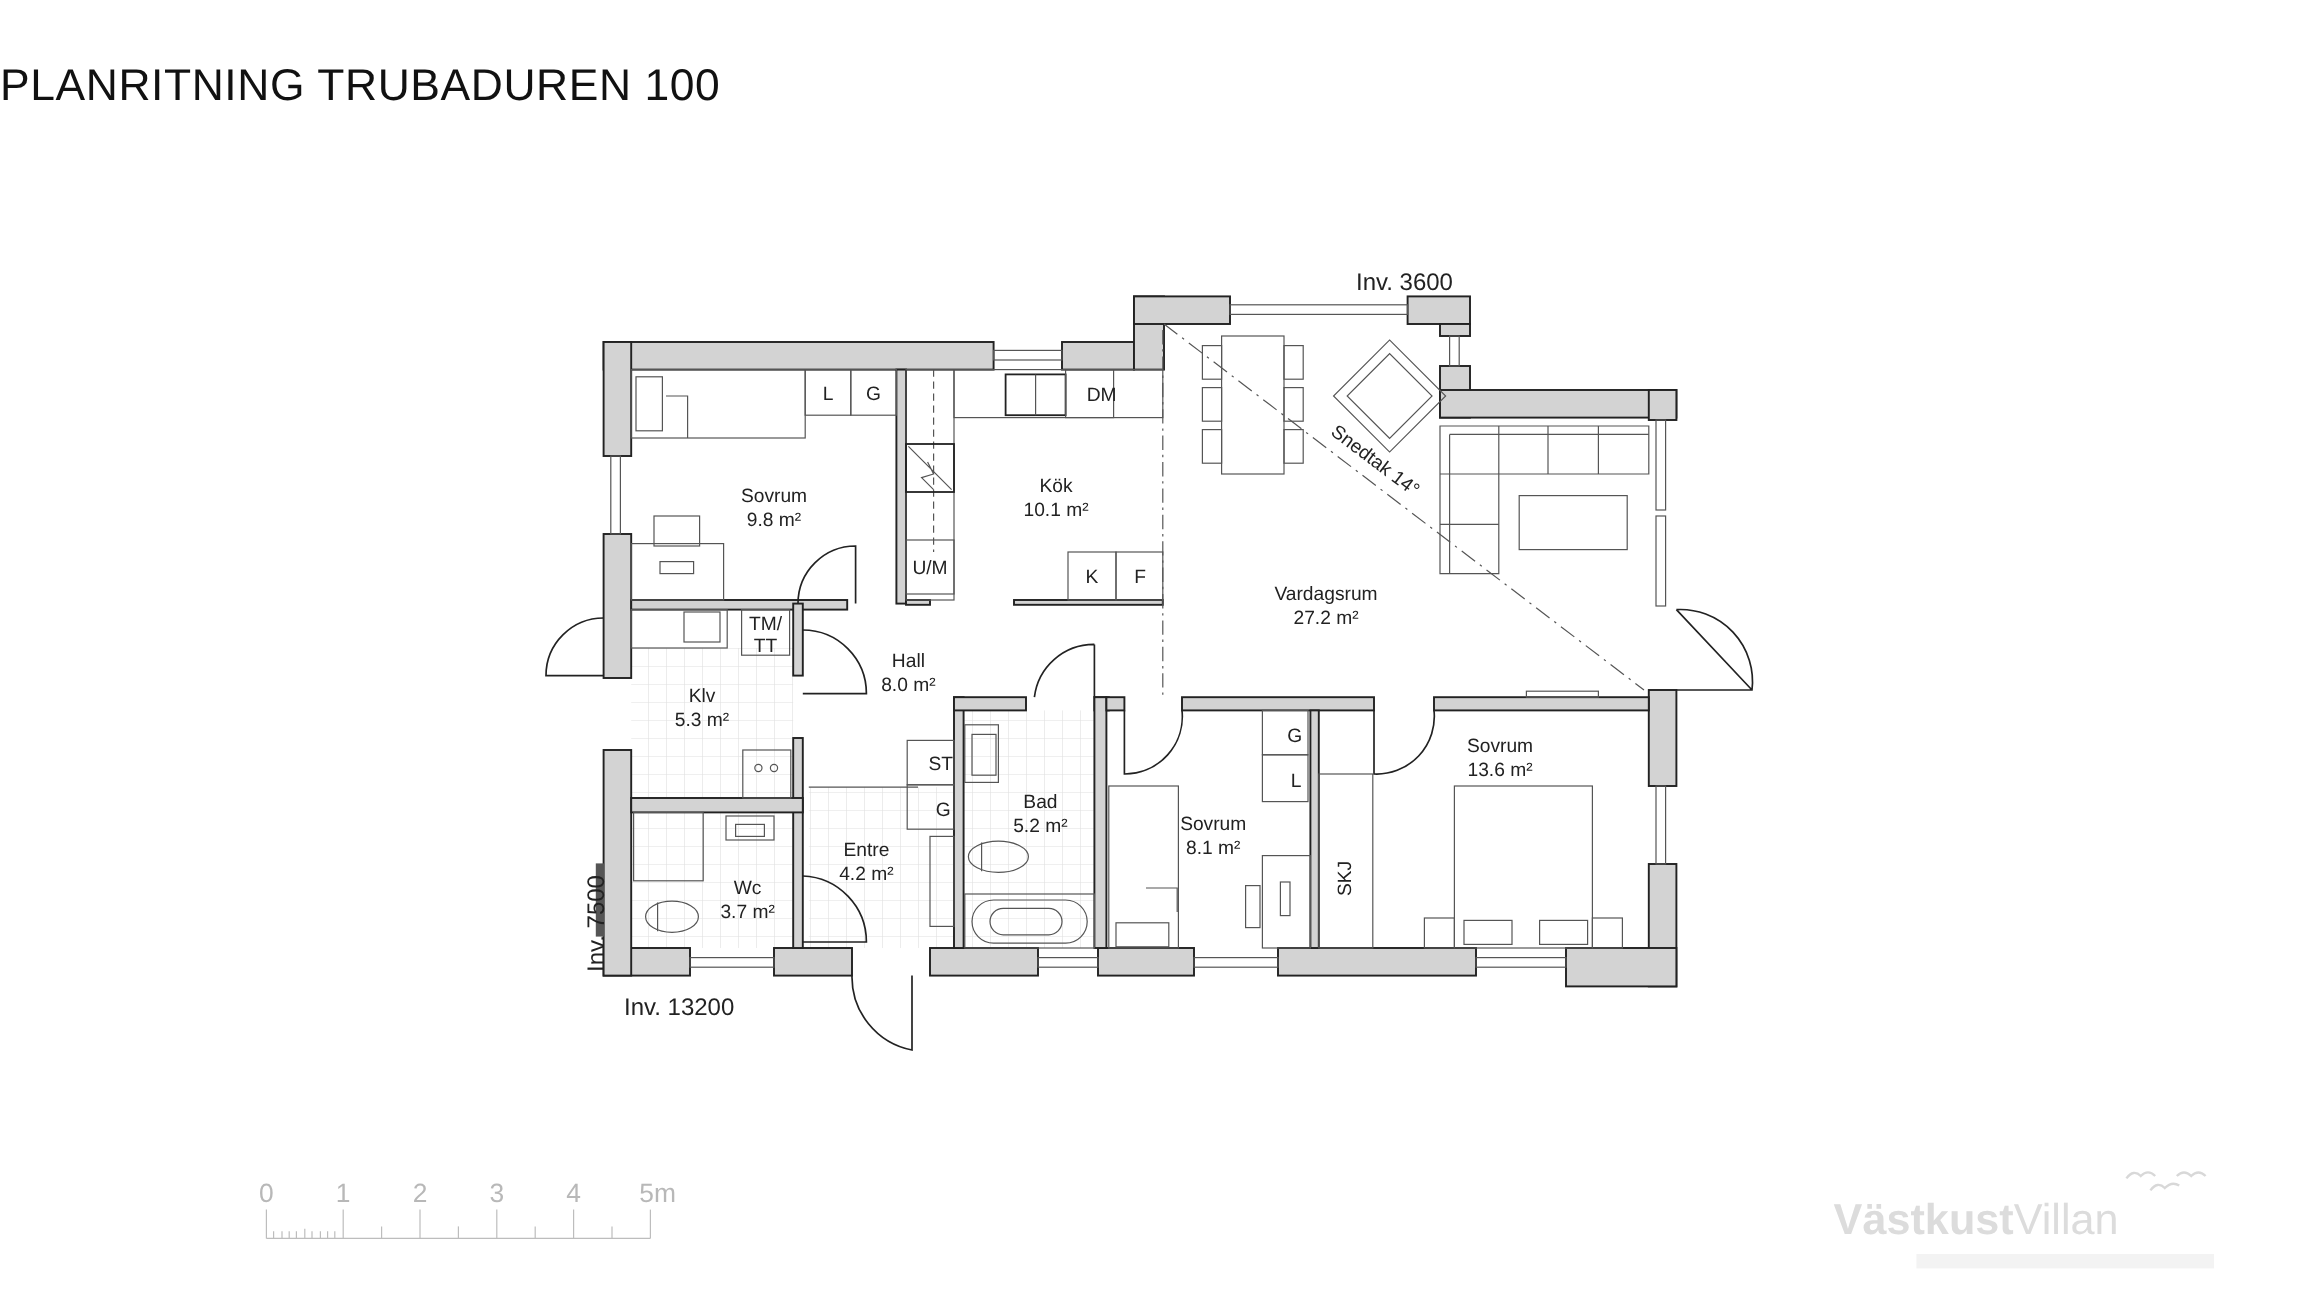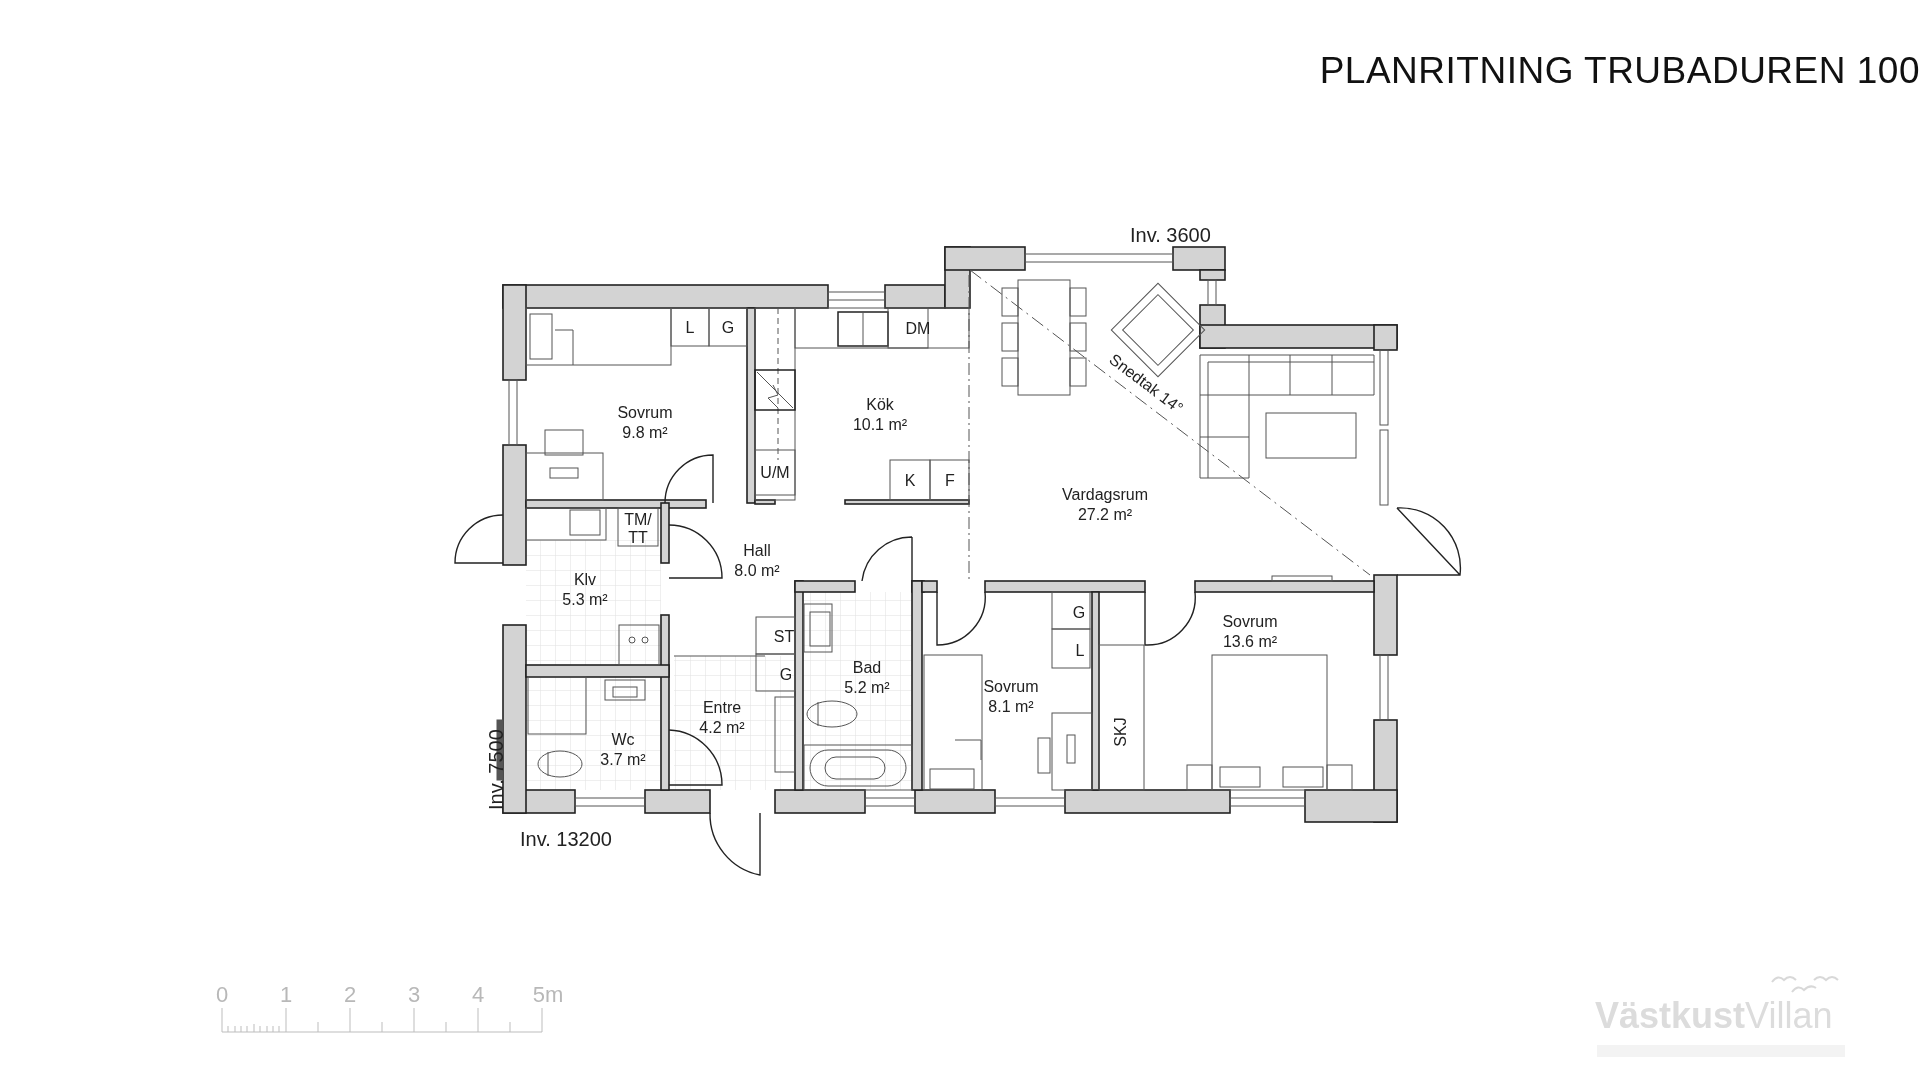--- a/index.html
+++ b/index.html
@@ -1,27 +1,27 @@
 <!DOCTYPE html>
 <html><head>
 <meta charset="utf-8">
 <style>
   html,body{margin:0;padding:0;background:#ffffff;}
   body{width:1920px;height:1089px;position:relative;overflow:hidden;font-family:"Liberation Sans","DejaVu Sans",sans-serif;color:#1a1a1a;}
-  .title{position:absolute;left:0;top:50px;width:1920px;text-align:right;font-size:37px;letter-spacing:0.5px;font-weight:normal;color:#111;}
+  .title{position:absolute;left:0;top:50px;width:1920px;text-align:left;font-size:37px;letter-spacing:0.5px;font-weight:normal;color:#111;}
   svg.plan{position:absolute;left:0;top:0;}
   .room-label{font-family:"Liberation Sans","DejaVu Sans",sans-serif;font-size:16px;fill:#222;text-anchor:middle;}
   .fixture-label{font-family:"Liberation Sans","DejaVu Sans",sans-serif;font-size:16px;fill:#222;text-anchor:middle;}
   .dim-label{font-family:"Liberation Sans","DejaVu Sans",sans-serif;font-size:20px;fill:#222;}
   .wall{fill:#d3d3d3;stroke:#222;stroke-width:1.6;}
   .line{fill:none;stroke:#222;stroke-width:1.4;}
   .thin{fill:none;stroke:#555;stroke-width:1;}
   .scale{position:absolute;left:215px;top:980px;}
   .scale-label{font-family:"Liberation Sans","DejaVu Sans",sans-serif;font-size:22px;fill:#b8b8b8;text-anchor:middle;}
-  .logo{position:absolute;left:1595px;top:995px;font-family:"Liberation Sans","DejaVu Sans",sans-serif;font-size:36px;color:#dcdcdc;white-space:nowrap;}
+  .logo{position:absolute;left:1528px;top:995px;font-family:"Liberation Sans","DejaVu Sans",sans-serif;font-size:36px;color:#dcdcdc;white-space:nowrap;}
   .logo b{font-weight:bold;}
   .logo .light{font-weight:normal;}
   .logo-bar{position:absolute;left:1597px;top:1045px;width:248px;height:12px;background:#f3f3f3;}
 </style>
 </head>
 <body>
 
 <div class="title">PLANRITNING TRUBADUREN 100</div>
 
 <svg class="plan" width="1920" height="1089" viewBox="0 0 1920 1089">

